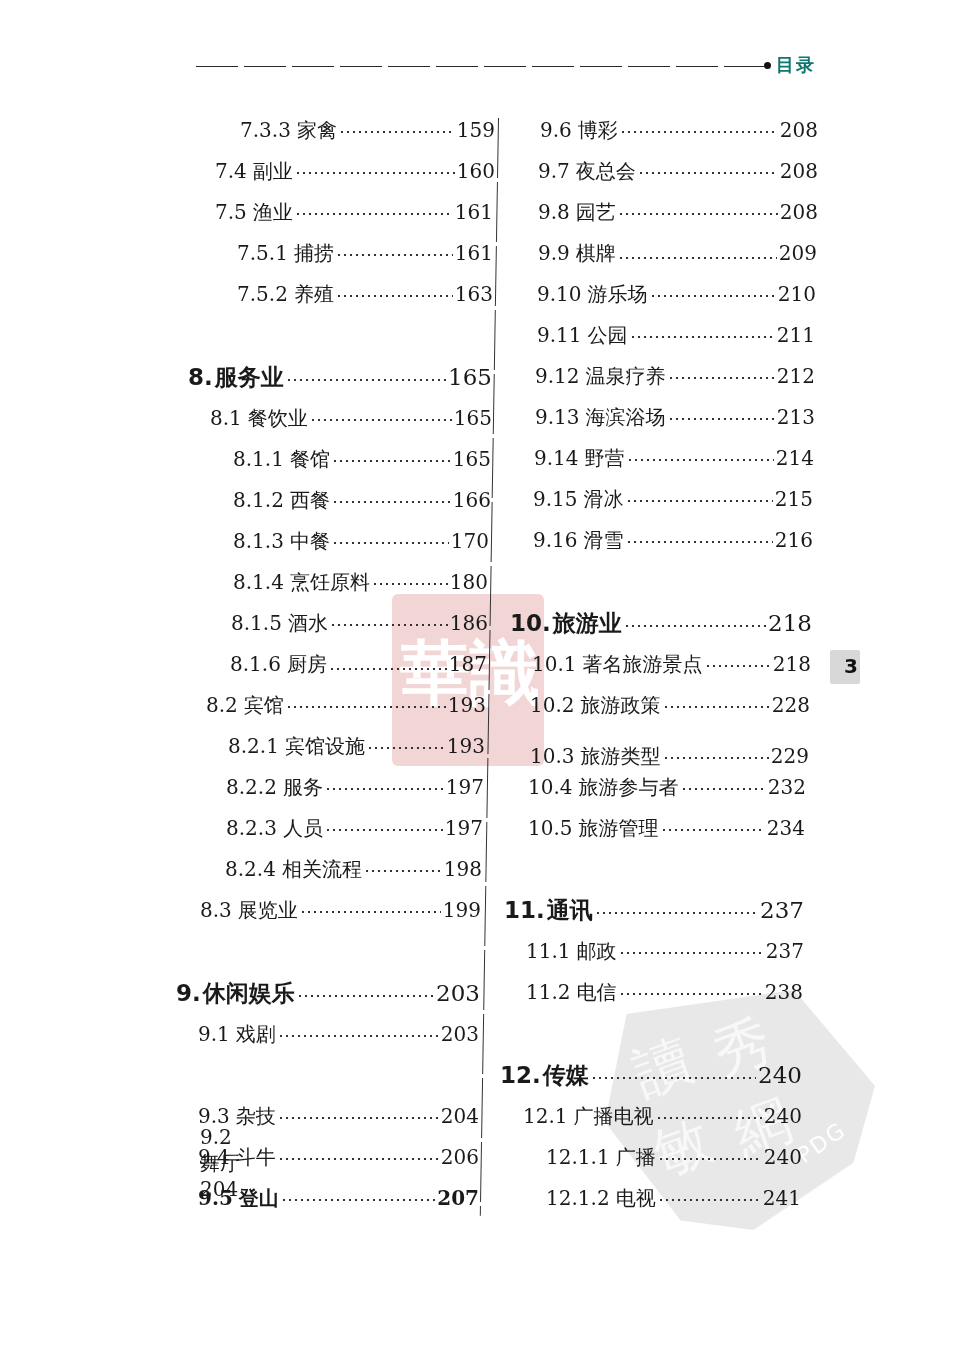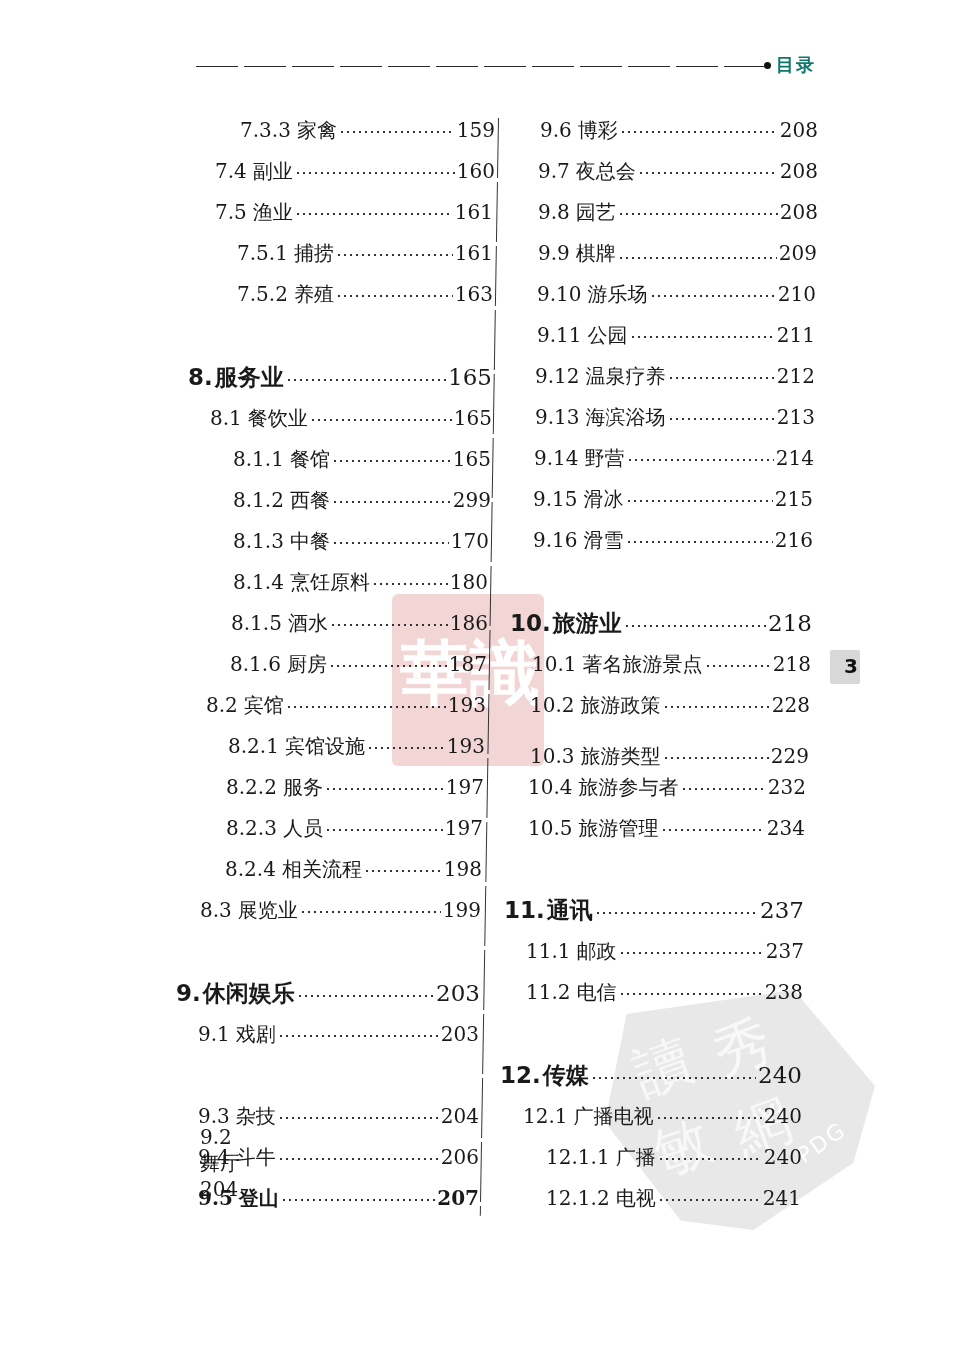--- a/index.html
+++ b/index.html
@@ -140,41 +140,41 @@
   <div class="entry" style="left:233px;top:446px;width:258px;">
     <span class="num">8.1.1</span>
       <span class="title">餐馆</span>
       <span class="dots"></span>
       <span class="page">165</span>
   </div>
   <div class="entry" style="left:233px;top:487px;width:258px;">
     <span class="num">8.1.2</span>
       <span class="title">西餐</span>
       <span class="dots"></span>
-      <span class="page">299</span>
+      <span class="page">166</span>
   </div>
   <div class="entry" style="left:233px;top:528px;width:256px;text-align:center;">
     <span class="num">8.1.3</span>
       <span class="title">中餐</span>
       <span class="dots"></span>
       <span class="page">170</span>
   </div>
   <div class="entry" style="left:233px;top:569px;width:255px;">
     <span class="num">8.1.4</span>
       <span class="title">烹饪原料</span>
       <span class="dots"></span>
       <span class="page">180</span>
   </div>
   <div class="entry" style="left:231px;top:610px;width:257px;">
     <span class="num">8.1.5</span>
       <span class="title">酒水</span>
       <span class="dots"></span>
       <span class="page">186</span>
   </div>
-  <div class="entry" style="left:230px;top:651px;width:257px;">
+  <div class="entry" style="left:230px;top:651px;width:257px;align-items:center;">
     <span class="num">8.1.6</span>
       <span class="title">厨房</span>
       <span class="dots"></span>
       <span class="page">187</span>
   </div>
   <div class="entry" style="left:206px;top:692px;width:280px;">
     <span class="num">8.2</span>
       <span class="title">宾馆</span>
       <span class="dots"></span>
       <span class="page">193</span>

